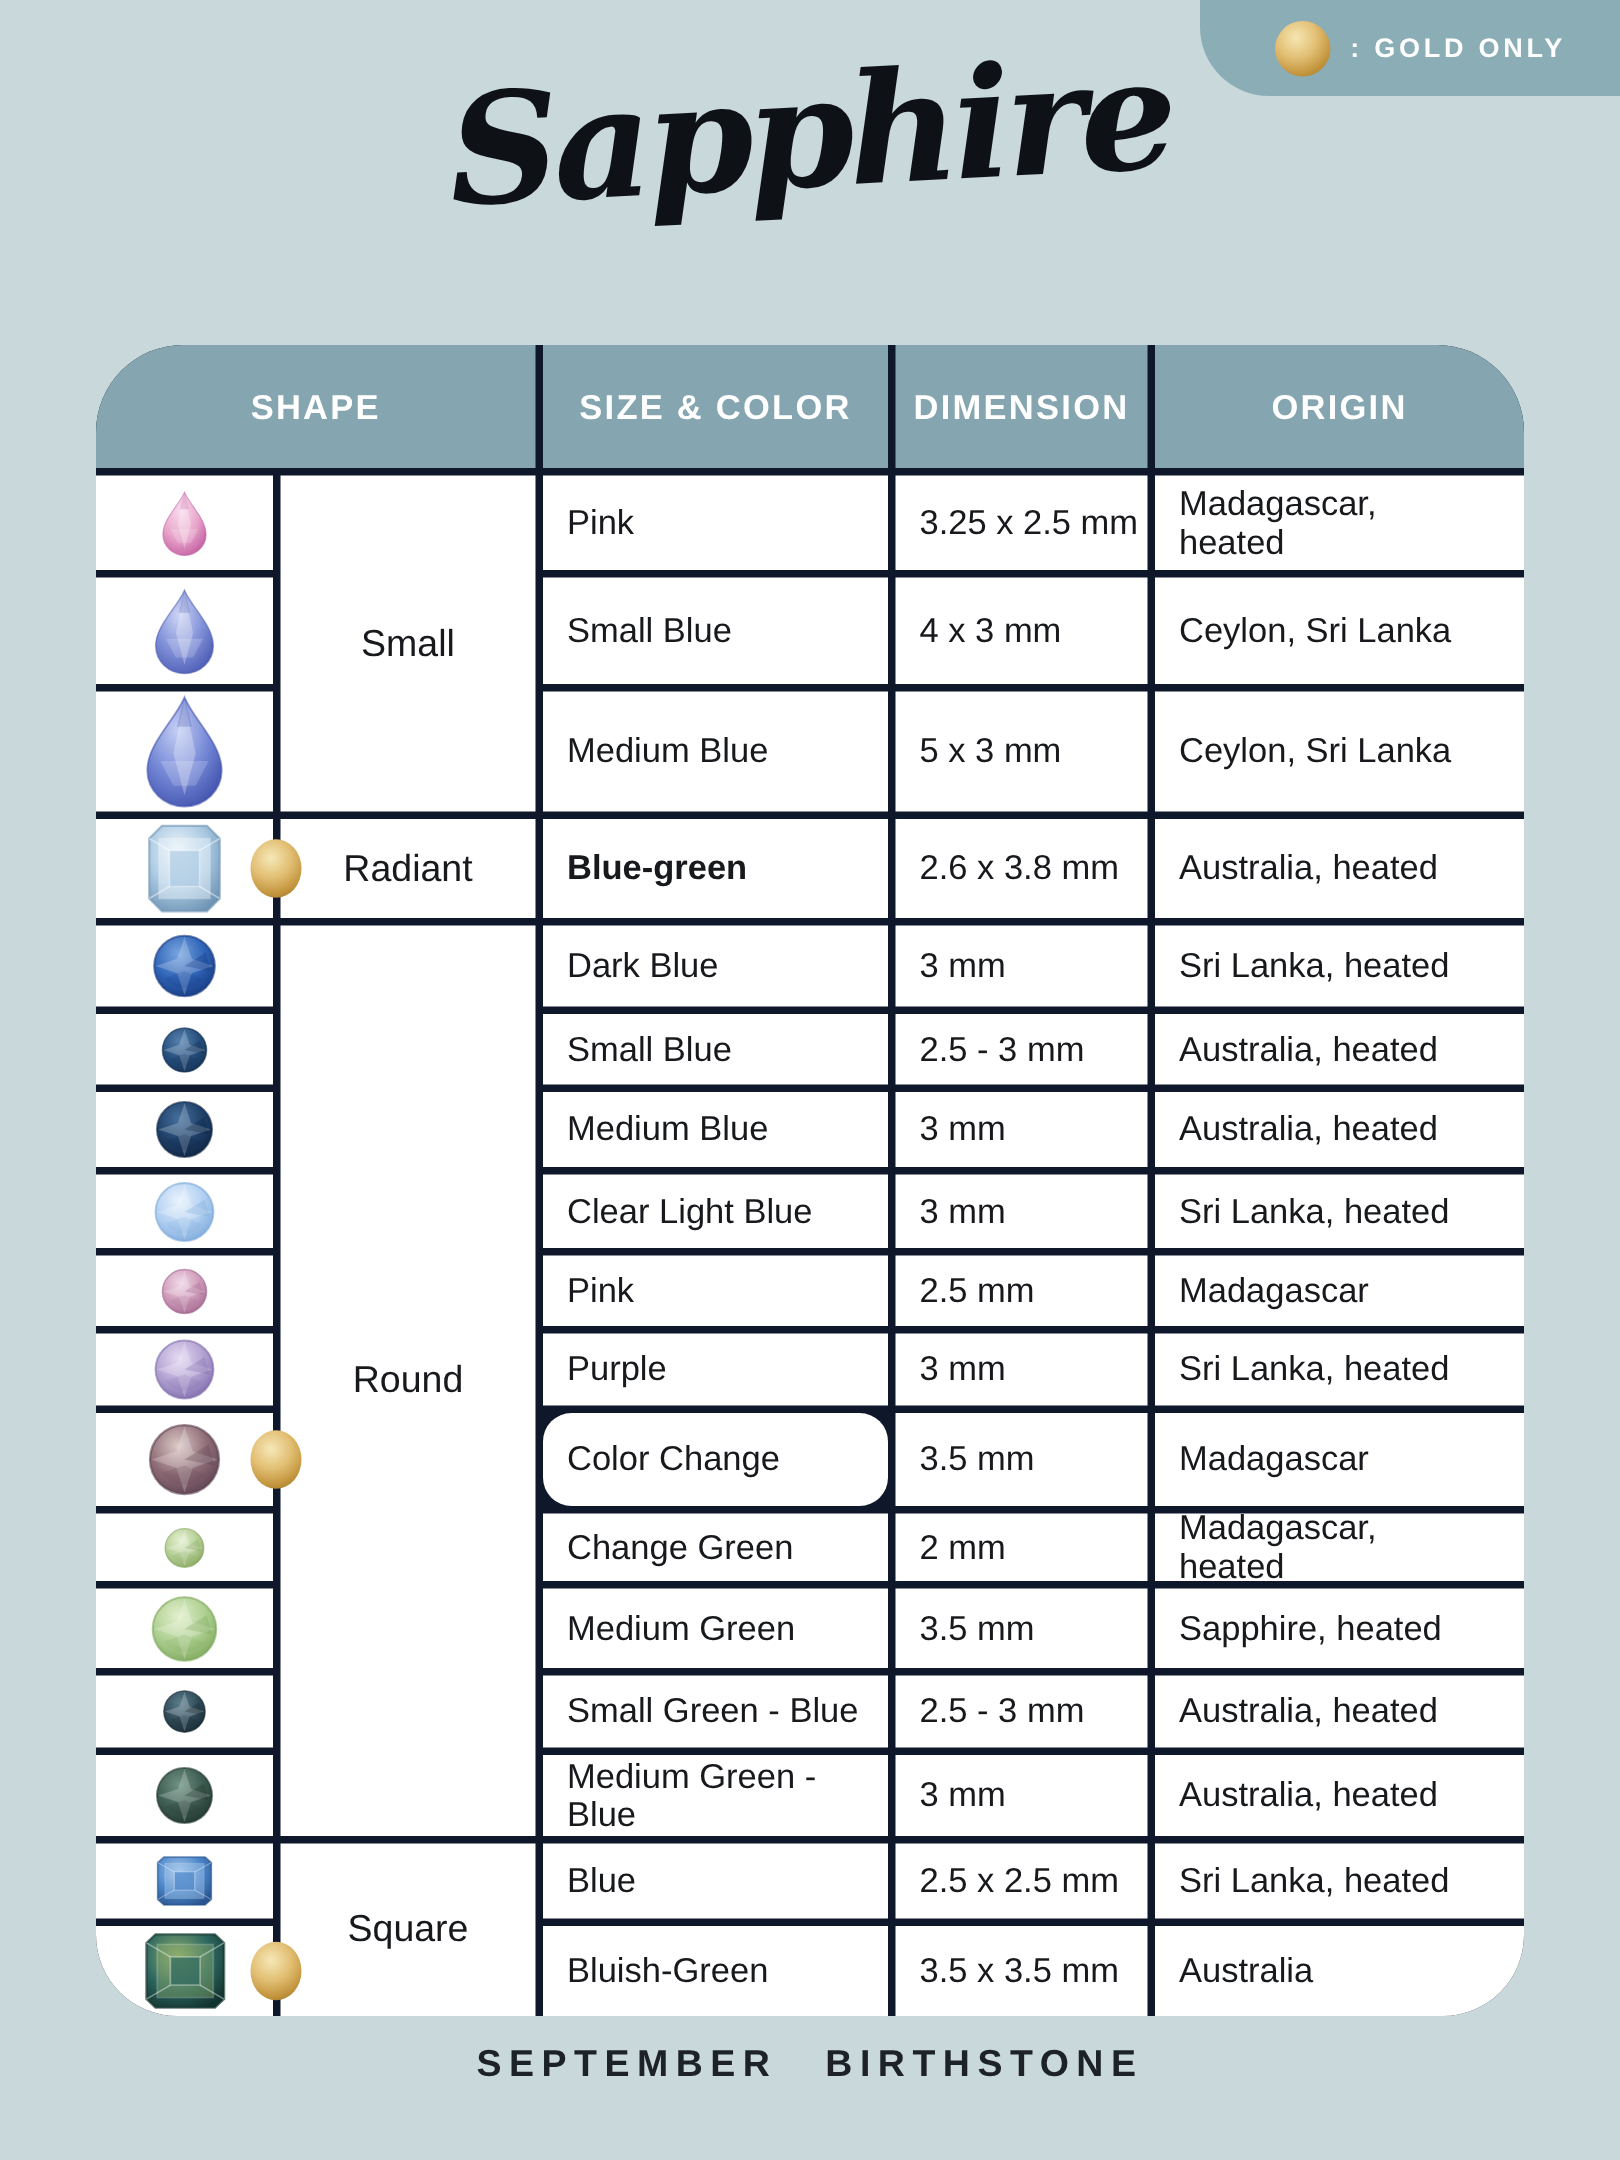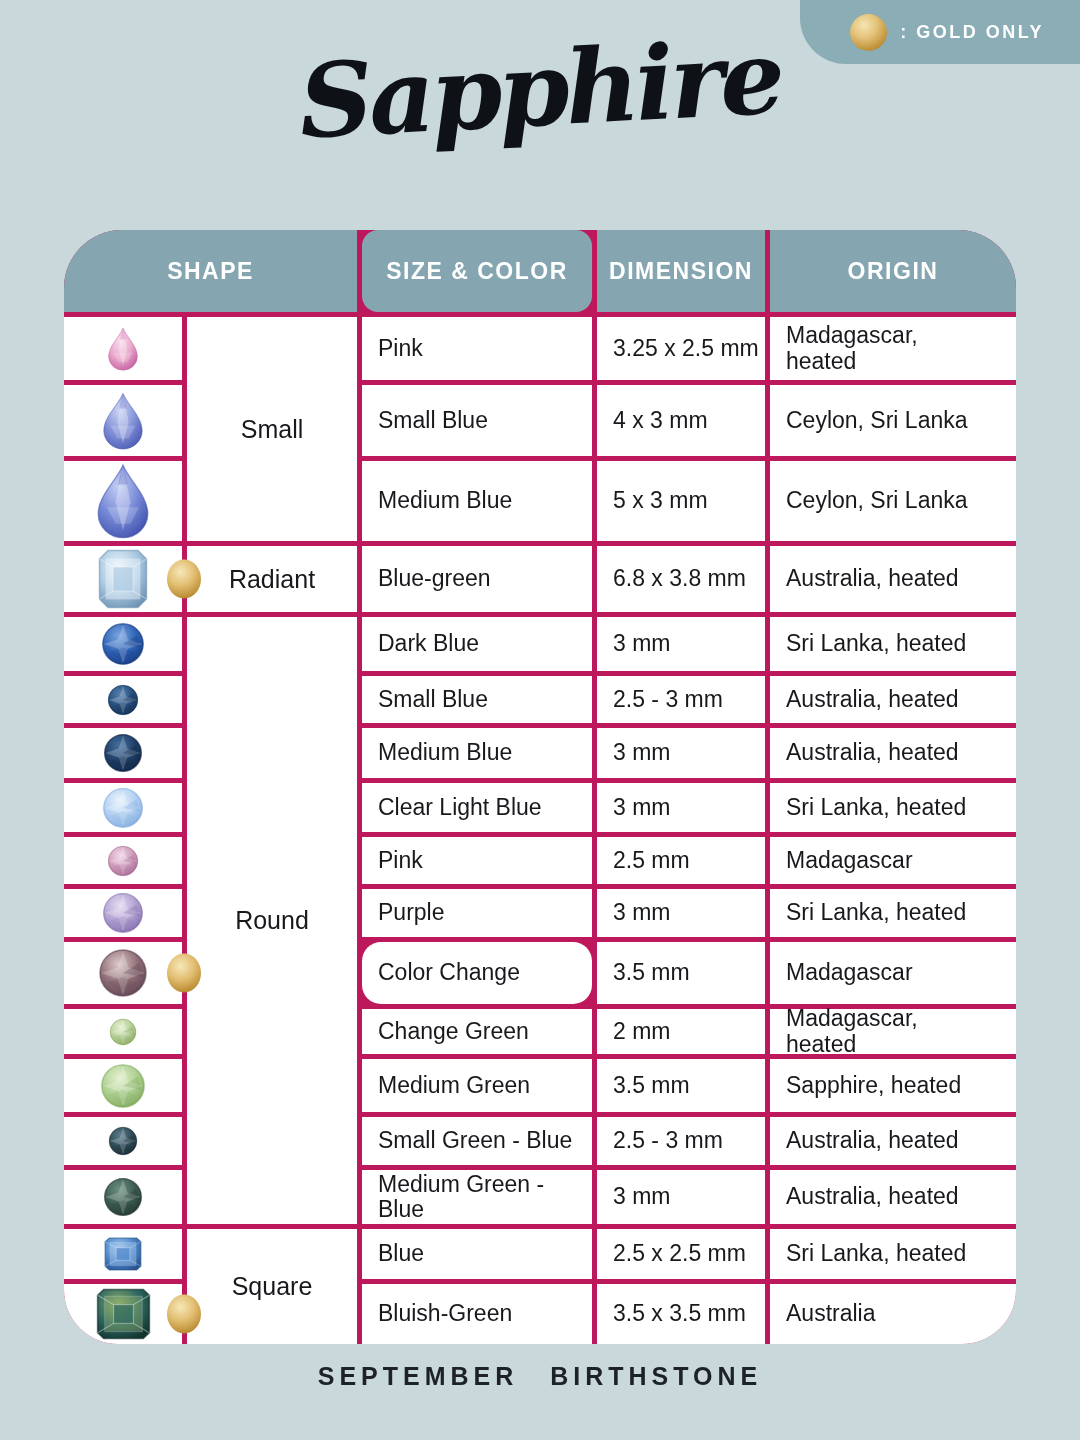--- a/index.html
+++ b/index.html
@@ -34,21 +34,21 @@
     font-size:102px;line-height:1.2;color:#0e1216;
     transform:rotate(-3deg);letter-spacing:-4px;
   }
 
   
   .tbl{
     position:absolute;left:64px;top:230px;width:952px;
     display:grid;
     grid-template-columns:118px 170px 230px 168px 246px;
     gap:5px;
-    background:#be185d;
+    background:#0f172a;
     border-radius:58px 58px 54px 54px;
     overflow:hidden;
   }
   .hcell{
     background:#85a6b0;color:#ffffff;
     display:flex;align-items:center;justify-content:center;
     font-weight:700;font-size:23px;letter-spacing:1.5px;
     white-space:nowrap;
   }
   .cell{background:#ffffff;display:flex;align-items:center;}
@@ -77,21 +77,21 @@
 
   <div class="badge">
     <span class="badge-gold"></span>
     <span class="badge-label">: GOLD ONLY</span>
   </div>
 
   <h1 class="title">Sapphire</h1>
 
   <div class="tbl" style="grid-template-rows: 82px 63px 71px 80px 66px 54px 47px 50px 49px 47px 48px 62px 45px 53px 48px 54px 50px 60px;">
       <div class="hcell" style="grid-area: 1 / 1 / auto / span 2;">SHAPE</div>
-      <div class="hcell" style="grid-area: 1 / 3; border-radius: 16px;">SIZE &amp; COLOR</div>
+      <div class="hcell" style="grid-area: 1 / 3;">SIZE &amp; COLOR</div>
       <div class="hcell" style="grid-area: 1 / 4;">DIMENSION</div>
       <div class="hcell" style="grid-area: 1 / 5;">ORIGIN</div>
       <div class="cell gem-cell" style="grid-area: 2 / 1;">
         <span title="pink-pear-sapphire">
           <svg width="36" height="44" viewBox="0 0 100 120" preserveAspectRatio="none" xmlns="http://www.w3.org/2000/svg">
             <defs>
               <radialGradient id="grad-0-0" cx="40%" cy="30%" r="78%">
                 <stop offset="0%" stop-color="#f8dcee"></stop>
                 <stop offset="55%" stop-color="#e8a6ca"></stop>
                 <stop offset="100%" stop-color="#c25da2"></stop>
@@ -160,22 +160,22 @@
               </radialGradient>
             </defs>
             <polygon points="20,3 80,3 97,20 97,100 80,117 20,117 3,100 3,20" fill="url(#grad-1-0)" stroke="#6f94b4" stroke-opacity=".6" stroke-width="3"></polygon>
             <rect x="16" y="20" width="68" height="80" fill="#eef6fb" opacity=".45" stroke="#ffffff" stroke-opacity=".6" stroke-width="2"></rect>
             <rect x="30" y="36" width="40" height="48" fill="#aac9e2" opacity=".65" stroke="#ffffff" stroke-opacity=".5" stroke-width="2"></rect>
             <path d="M3 20 L30 36 M97 20 L70 36 M3 100 L30 84 M97 100 L70 84" stroke="#ffffff" stroke-opacity=".45" stroke-width="2"></path>
           </svg>
         </span>
         <div class="gold-oval"></div>
       </div>
-      <div class="cell text-cell color-cell" style="grid-area: 5 / 3;">Blue-green</div>
-      <div class="cell text-cell" style="grid-area: 5 / 4;">6.8 x 3.8 mm</div>
+      <div class="cell text-cell color-cell" style="grid-area: 5 / 3; font-weight: bold;">Blue-green</div>
+      <div class="cell text-cell" style="grid-area: 5 / 4;">2.6 x 3.8 mm</div>
       <div class="cell text-cell origin-cell" style="grid-area: 5 / 5;">Australia, heated</div>
       <div class="cell shape-cell" style="grid-area: 5 / 2 / span 1;">Radiant</div>
       <div class="cell gem-cell" style="grid-area: 6 / 1;">
         <span title="dark-blue-round-sapphire">
           <svg width="44" height="44" viewBox="0 0 100 100" preserveAspectRatio="none" xmlns="http://www.w3.org/2000/svg">
             <defs>
               <radialGradient id="grad-2-0" cx="40%" cy="30%" r="78%">
                 <stop offset="0%" stop-color="#7aa6e0"></stop>
                 <stop offset="55%" stop-color="#2e63b6"></stop>
                 <stop offset="100%" stop-color="#16387e"></stop>

